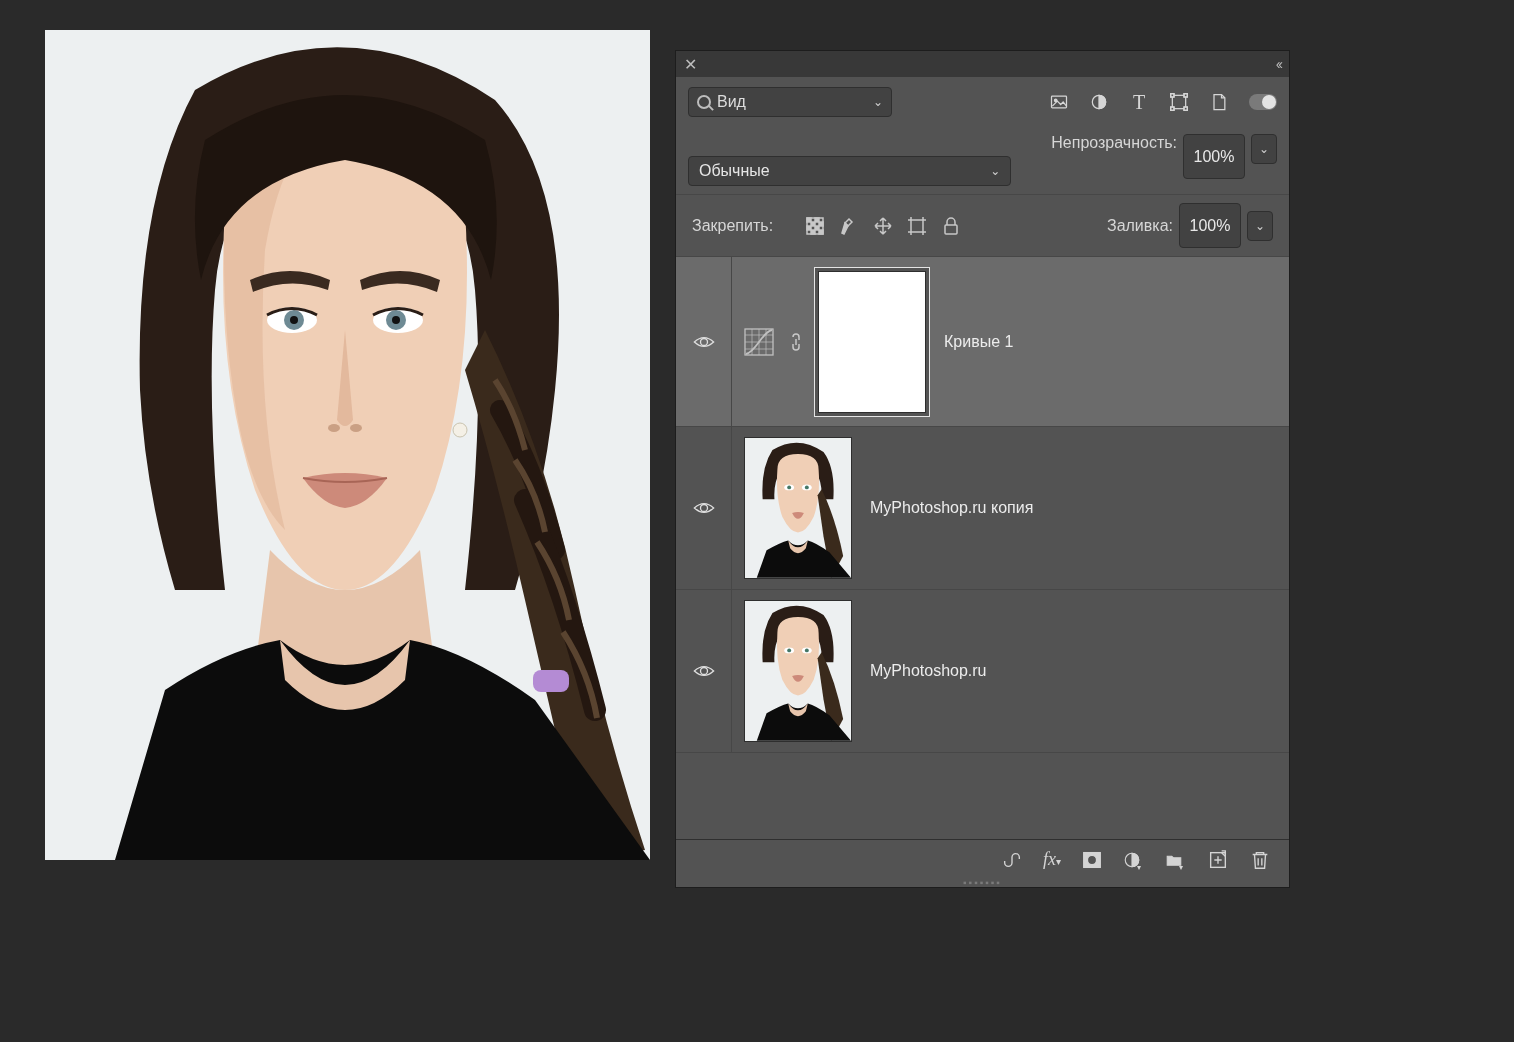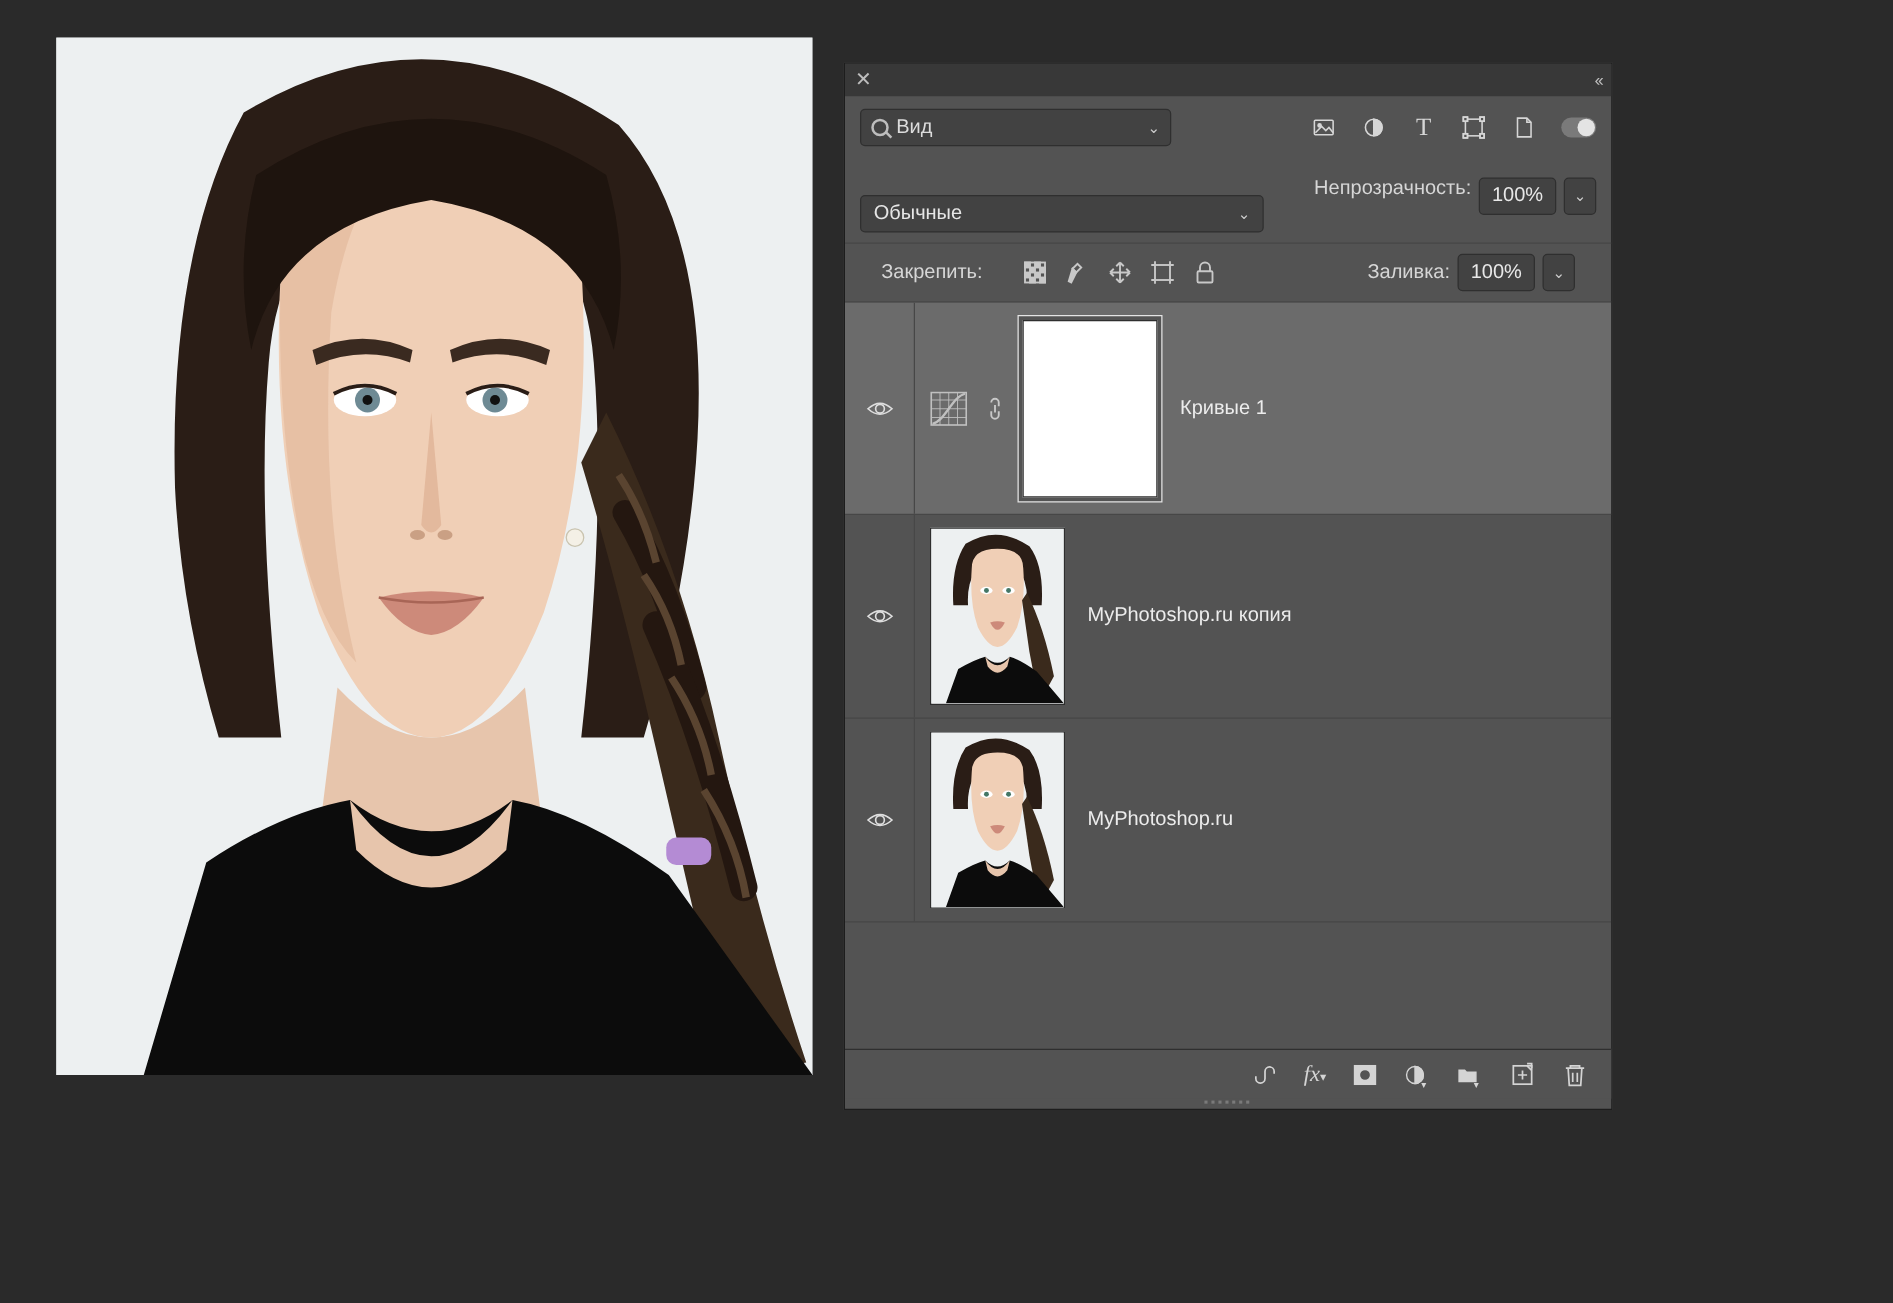--- a/index.html
+++ b/index.html
@@ -62,21 +62,21 @@
 
   .filter-row {
     display:flex; align-items:center; gap:10px;
     padding: 10px 12px 6px 12px;
   }
   .search-field {
     display:flex; align-items:center; gap:6px;
     background:#424242;
     border:1px solid #2f2f2f;
     border-radius:4px;
-    height:30px; width:249px;
+    height:30px; width:204px;
     padding:0 8px; color:#dcdcdc;
     justify-content:space-between;
     cursor:pointer;
   }
   .search-field .lbl { display:flex; align-items:center; gap:6px; }
   .search-icn { width:14px; height:14px; border:2px solid #bdbdbd; border-radius:50%; position:relative; }
   .search-icn::after { content:""; position:absolute; width:6px; height:2px; background:#bdbdbd; right:-5px; bottom:-2px; transform:rotate(45deg); }
   .chev { font-size:12px; color:#cfcfcf; }
 
   .filter-icons { display:flex; gap:20px; margin-left:auto; align-items:center; color:#d6d6d6; }
@@ -91,28 +91,28 @@
     border-bottom:1px solid #474747;
   }
   .blend-select {
     flex:1; height:30px;
     background:#424242; border:1px solid #2f2f2f; border-radius:4px;
     padding:0 10px; display:flex; align-items:center; justify-content:space-between;
     color:#e6e6e6; cursor:pointer;margin-top:29px;
   }
   .opacity-group { display:flex; align-items:flex-start; gap:6px;margin-left:32px; }
   .val-field {
-    width:62px; height:30px; background:#424242; border:1px solid #2f2f2f; border-radius:4px;
+    width:62px; height:45px; background:#424242; border:1px solid #2f2f2f; border-radius:4px;
     display:flex; align-items:center; justify-content:center; color:#e8e8e8;
   }
   .drop-btn{ width:26px; height:30px; background:#424242; border:1px solid #2f2f2f; border-radius:4px; display:flex; align-items:center; justify-content:center; cursor:pointer;}
 
   .lock-row {
     display:flex; align-items:center; gap:28px;
-    padding: 8px 29px;
+    padding: 8px 16px;
     border-bottom:1px solid #474747;
   }
   .lock-icons { display:flex; gap:14px; align-items:center; margin-left:4px; }
   .li { width:20px; height:20px; cursor:pointer; display:flex; align-items:center; justify-content:center; }
   .li svg { width:20px; height:20px; stroke:#c8c8c8; fill:none; stroke-width:1.5; }
   .fill-group { margin-left:auto; display:flex; align-items:center; gap:6px;justify-content:space-between; }
 
   .layers-list { flex:1; overflow:auto; }
   .layer-row {
     display:flex; align-items:center;

